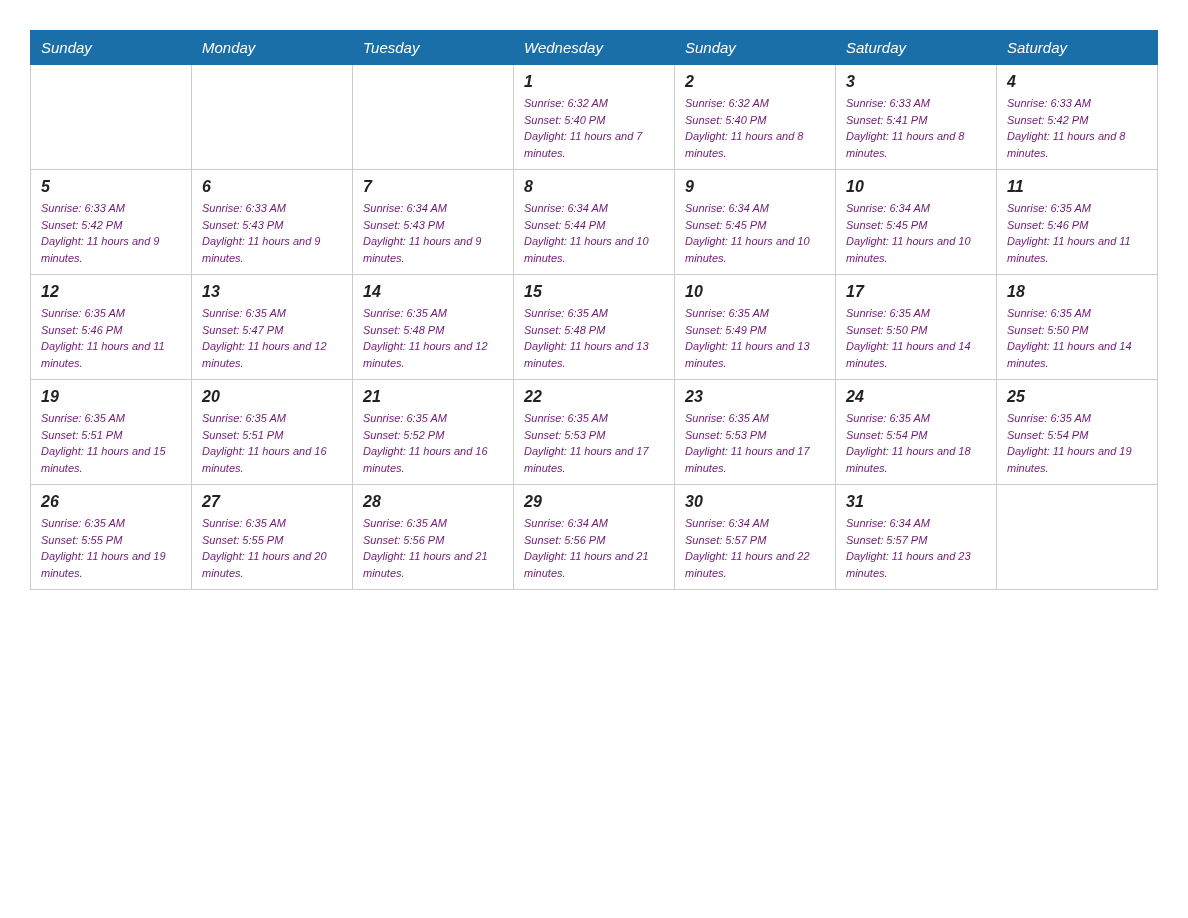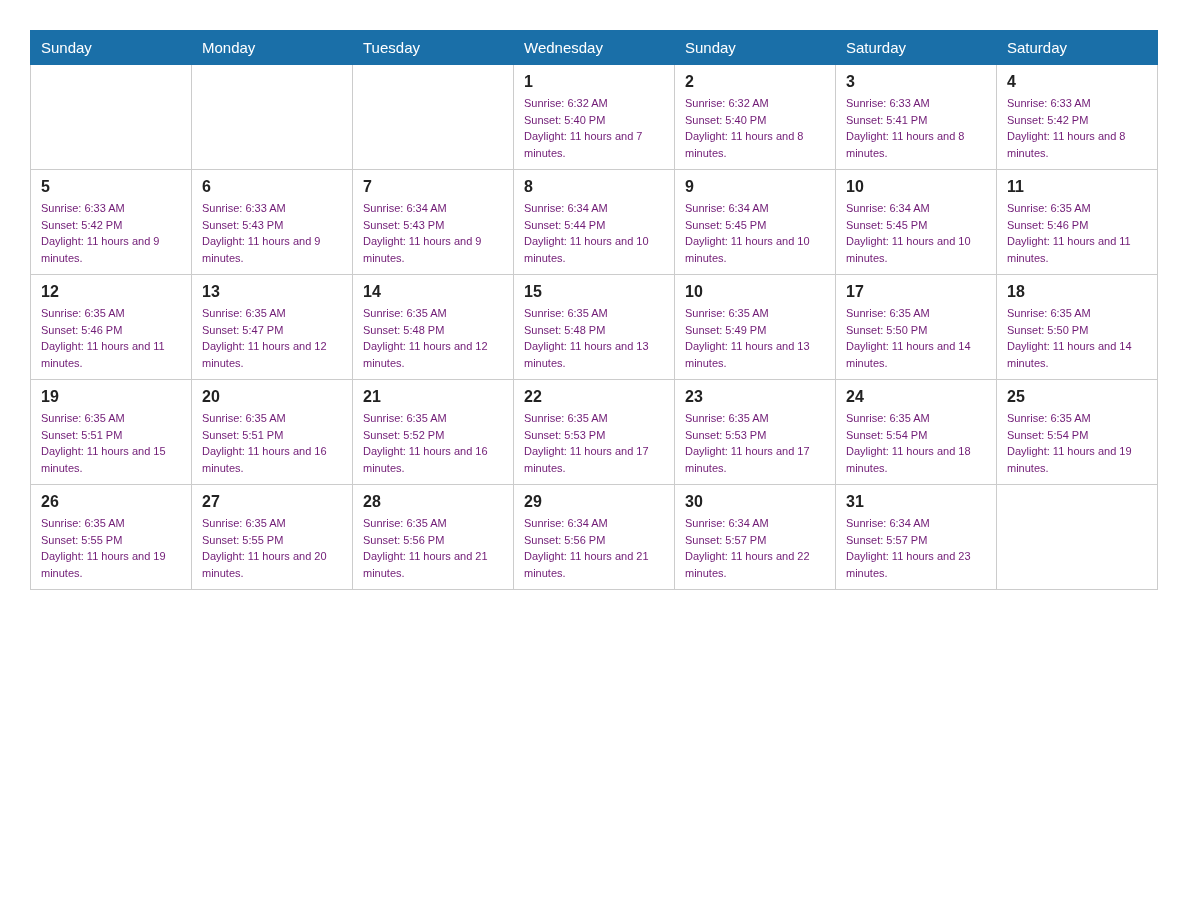--- a/index.html
+++ b/index.html
@@ -45,20 +45,21 @@
     }
     .calendar-subtitle {
       font-size: 20px;
       color: #555;
       margin-top: 4px;
     }
     .calendar-table {
       width: 100%;
       border-collapse: collapse;
       margin-top: 0;
+      font-style: italic;
     }
     .calendar-table thead tr th {
       background-color: #1a6fa8;
       color: #fff;
       font-size: 15px;
       font-weight: normal;
       padding: 8px 10px;
       text-align: left;
       border: 1px solid #1a6fa8;
     }

